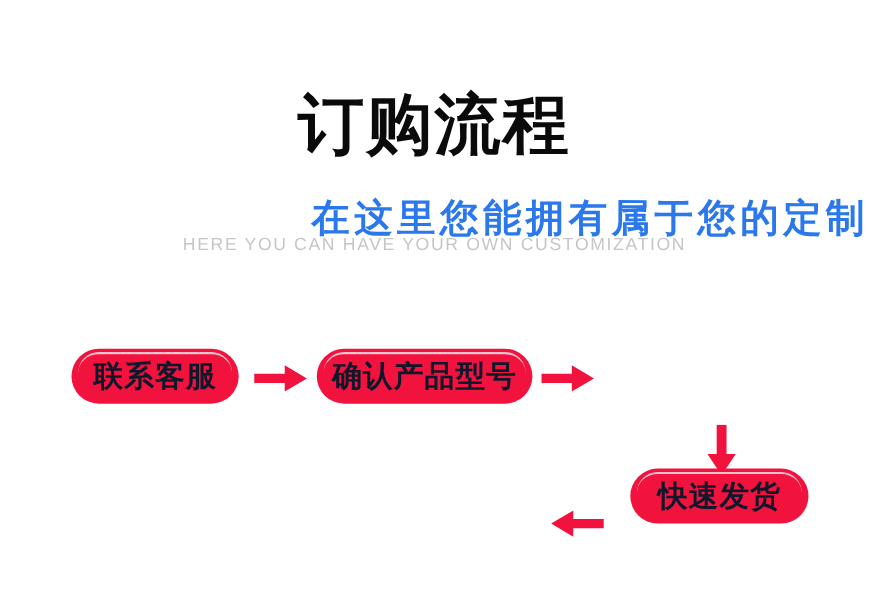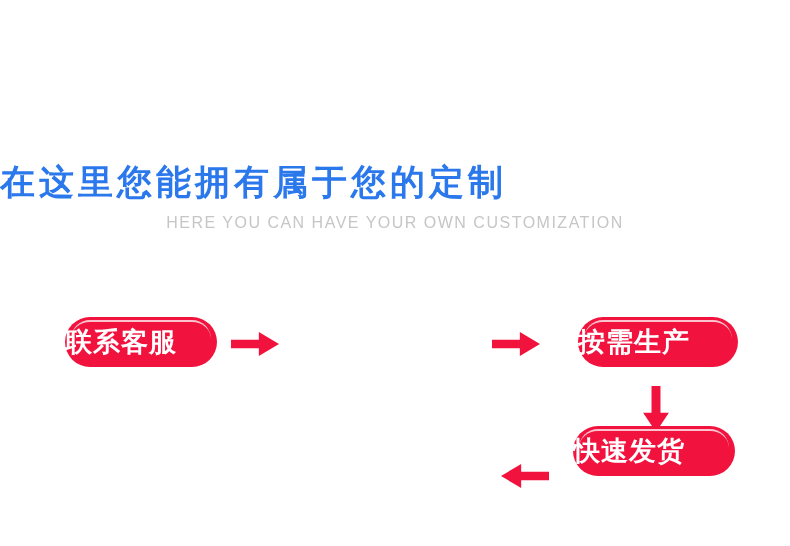--- a/index.html
+++ b/index.html
@@ -24,24 +24,24 @@
     margin: 0;
     text-align: center;
     font-size: 60px;
     line-height: 72px;
     font-weight: 900;
     letter-spacing: 2px;
     color: var(--title-black, #0a0a0a);
   }
   .subtitle {
     position: absolute;
-    top: 161px;
+    top: 178px;
     left: 0;
     width: 100%;
-    text-align: left;
+    text-align: right;
     font-size: 35px;
     line-height: 42px;
     font-weight: 600;
     letter-spacing: 4px;
     color: var(--subtitle-blue, #2a78ec);
   }
   .subtitle-en {
     position: absolute;
     top: 213px;
     left: 0;
@@ -55,26 +55,27 @@
   }
   .flow {
     position: absolute;
     inset: 0;
   }
   .pill {
     position: absolute;
     height: 50px;
     border-radius: 25px;
     background: var(--accent-red, #f1123d);
-    color: #ffffff;
+    color: #0f172a;
     font-size: 27px;
     font-weight: 700;
     letter-spacing: 1px;
     display: flex;
     align-items: center;
+    justify-content: center;
     box-sizing: border-box;
     white-space: nowrap;
     font-family: Liberation Mono, monospace;
   }
   
   .pill::before {
     content: "";
     position: absolute;
     left: 6px;
     right: 6px;
@@ -112,39 +113,40 @@
   .a1 { left: 231px; top: 331px; }
   .a2 { left: 492px; top: 331px; }
   .a3 { left: 642px; top: 386px; }
   .a4 { left: 501px; top: 463px; }
 </style>
 </head>
 <body>
 
 <div class="stage">
 
+  <h1 class="title">订购流程</h1>
 
   <div class="subtitle">在这里您能拥有属于您的定制</div>
 
   <div class="subtitle-en">HERE YOU CAN HAVE YOUR OWN CUSTOMIZATION</div>
 
   <div class="flow">
 
     <div class="pill p1">
       <span>联系客服</span>
     </div>
 
     <div class="arrow right a1"></div>
 
+    <div class="pill p2">
+      <span>确认产品型号</span>
+    </div>
 
     <div class="arrow right a2"></div>
 
-    <div class="pill p3">
-      <span>按需生产</span>
-    </div>
 
     <div class="arrow down a3"></div>
 
     <div class="pill p5">
       <span>快速发货</span>
     </div>
 
     <div class="arrow left a4"></div>
 
 

